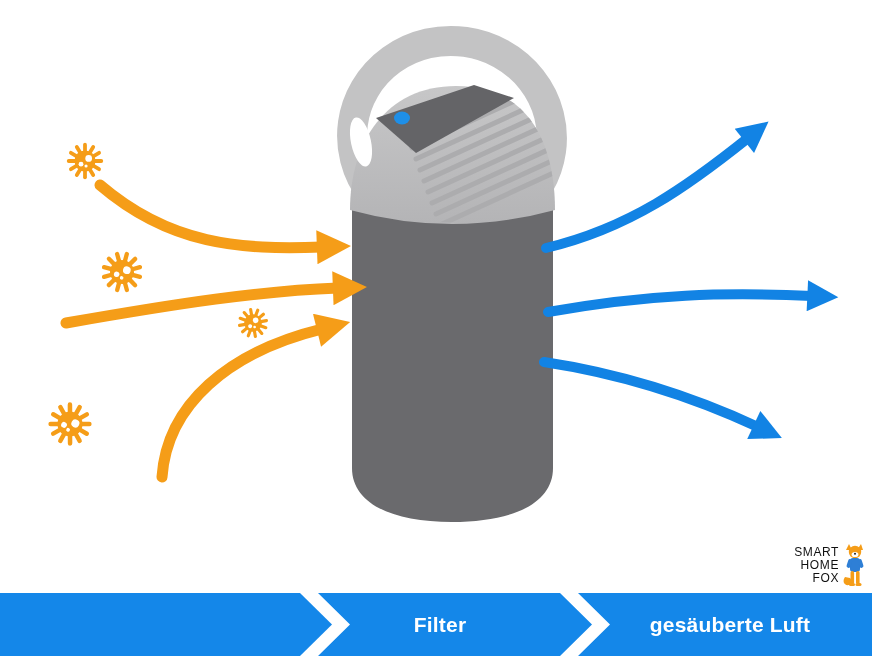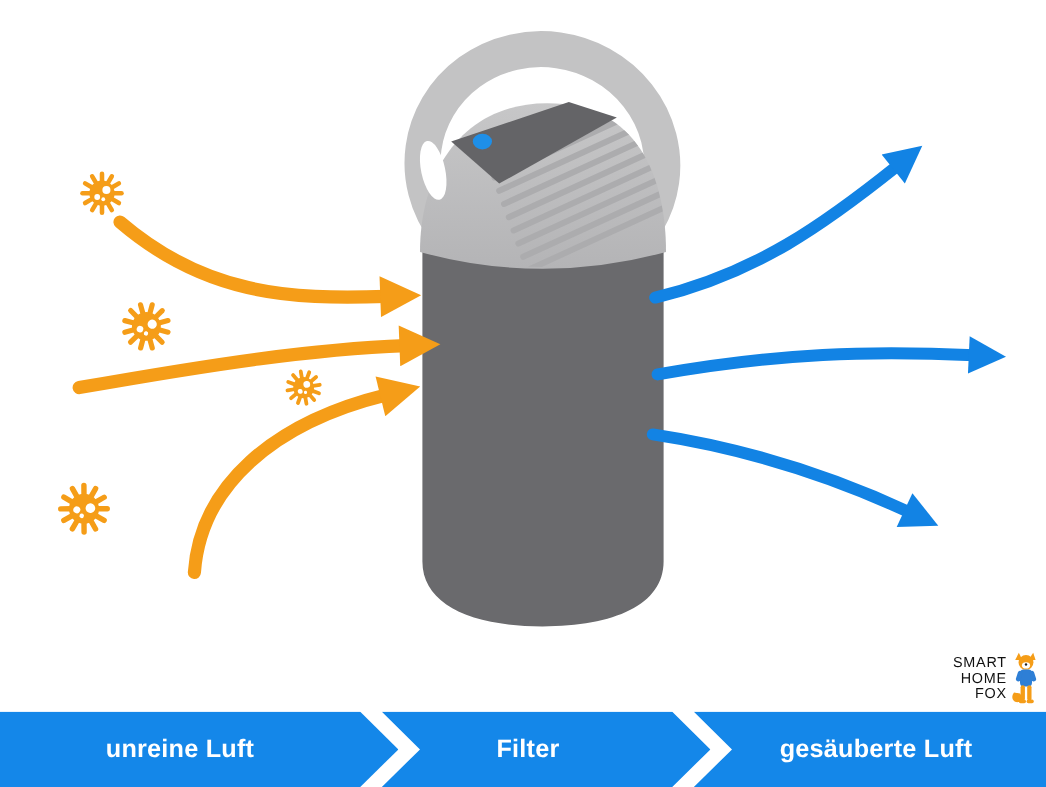--- a/index.html
+++ b/index.html
@@ -158,16 +158,15 @@
     <rect x="14" y="28" width="3.6" height="13" rx="1.8" fill="var(--fox-orange)"></rect>
     <rect x="7" y="40" width="6" height="3" rx="1.5" fill="var(--fox-orange)"></rect>
     <rect x="13.5" y="40" width="6" height="3" rx="1.5" fill="var(--fox-orange)"></rect>
   </svg>
 </div>
 
 <div class="banner">
   <div class="banner-shape s1"></div>
   <div class="banner-shape s2"></div>
   <div class="banner-shape s3"></div>
-  <div class="banner-label l1">unreine Luft</div>
   <div class="banner-label l2">Filter</div>
   <div class="banner-label l3">gesäuberte Luft</div>
 </div>
 
 </body></html>

